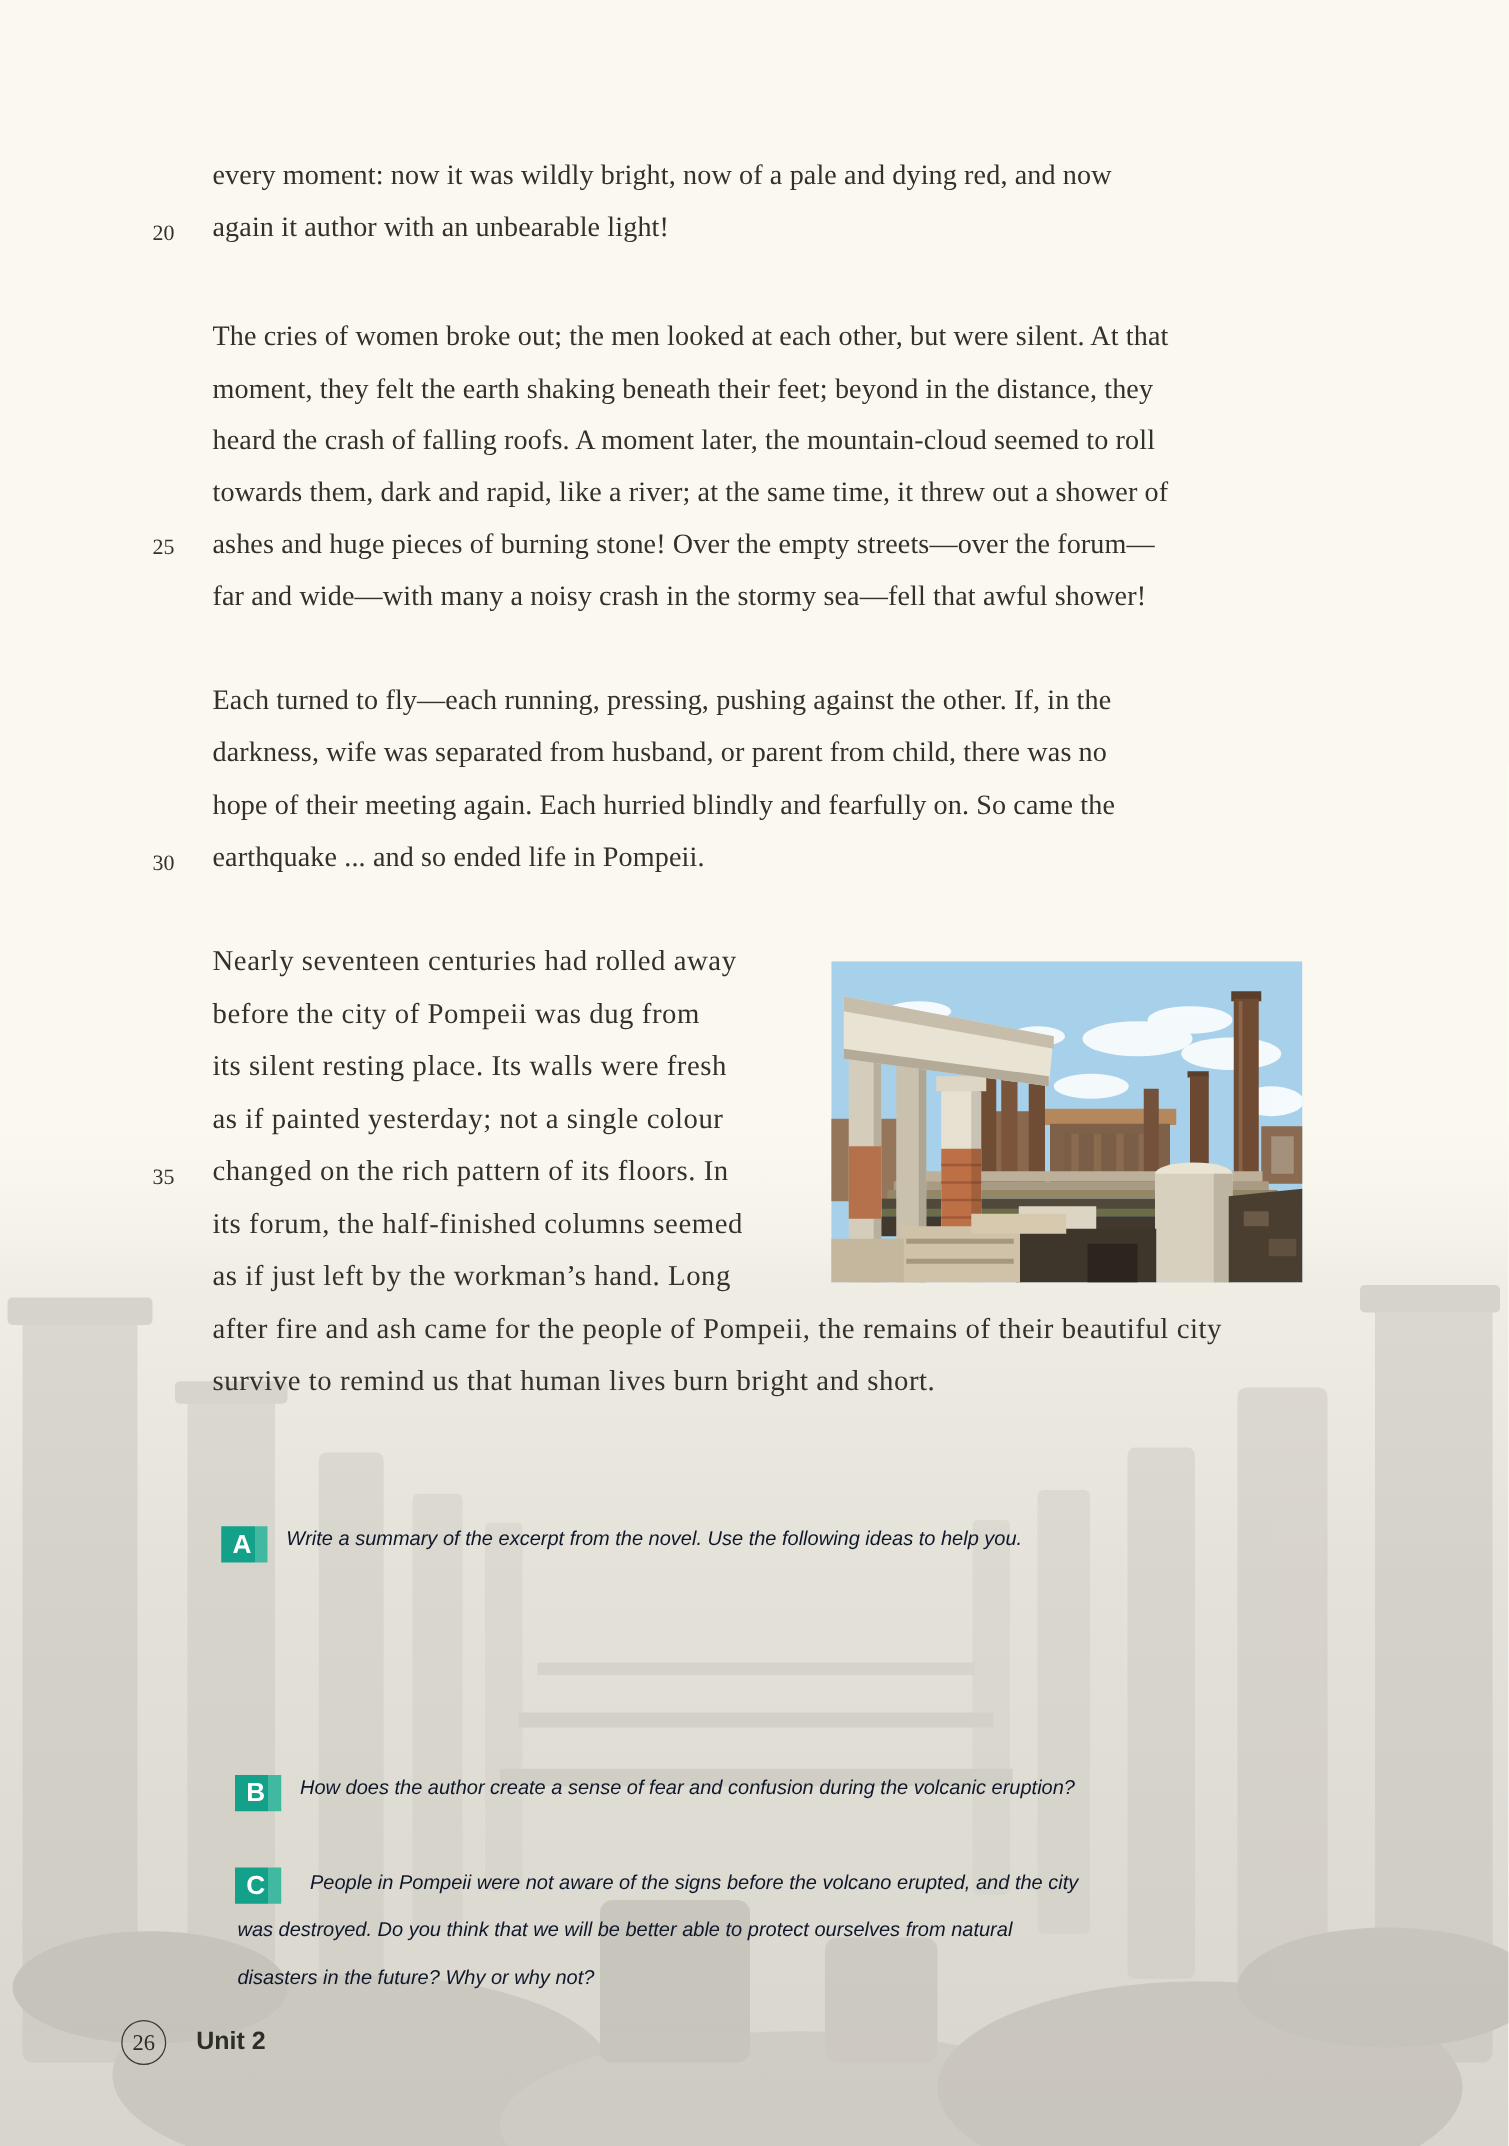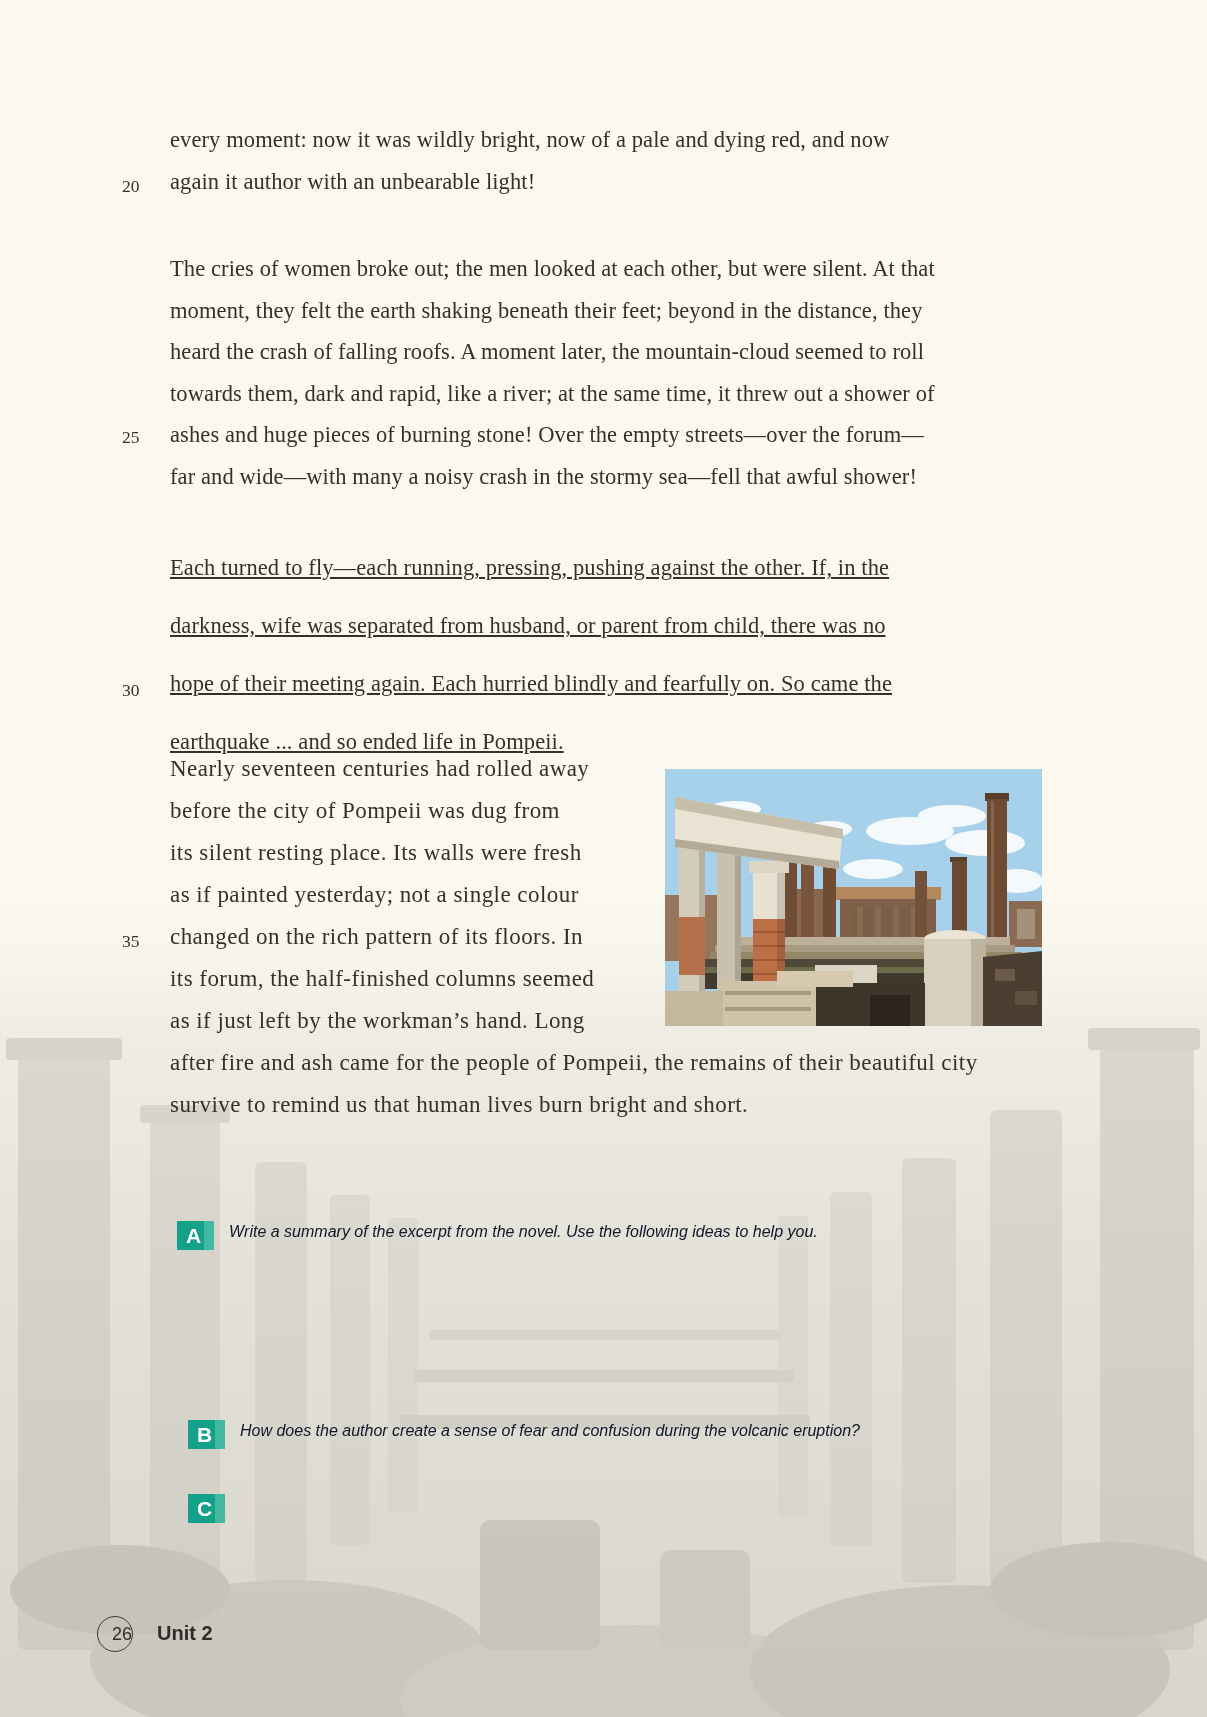--- a/index.html
+++ b/index.html
@@ -15,21 +15,21 @@
   .bg-ruins{position:absolute;left:0;top:900px;width:1207px;height:817px;}
   
   .para{
     position:absolute;
     left:170px;
     font-size:22.5px;
     line-height:41.5px;
     white-space:pre;
     letter-spacing:.1px;
   }
-  .para.wide2{line-height:58px;text-decoration:underline;}
+  .para.wide2{line-height:42px;}
   .para.aside{letter-spacing:.45px;font-size:23px;line-height:42px;}
   .line-num{
     position:absolute;left:122px;width:40px;
     font-size:17.5px;line-height:20px;color:#33312b;
     text-align:left;
   }
   
   .photo{position:absolute;left:665px;top:769px;width:377px;height:257px;}
   .photo svg{display:block;}
   
@@ -54,22 +54,22 @@
     position:absolute;left:172px;top:1258px;
     margin:0;padding:0;list-style:none;
     font-size:22.5px;line-height:40px;
   }
   .bullets li::before{content:"•";margin-right:14px;font-size:20px;}
   
   .page-circle{
     position:absolute;left:97px;top:1616px;width:36px;height:36px;
     border:1.7px solid #3a3833;border-radius:50%;
     box-sizing:border-box;
-    display:flex;align-items:center;justify-content:flex-end;
-    font-family:Liberation Sans, sans-serif;font-size:18px;color:#2e2d28;
+    display:flex;align-items:center;justify-content:center;
+    font-family:Liberation Serif, serif;font-size:18px;color:#2e2d28;
   }
   .unit-label{
     position:absolute;left:157px;top:1622px;
     font-family:"Liberation Sans",sans-serif;font-size:20px;color:#2e2d28;font-weight:bold;
   }
 </style>
 </head>
 <body>
 
 <div class="page">
@@ -229,19 +229,22 @@
     </svg>
   </div>
 
   <div class="badge" style="left:177px;top:1221px">A</div>
   <div class="prompt" style="left:229px;top:1217px;line-height:30px">Write a summary of the excerpt from the novel. Use the following ideas to help you.</div>
 
   <div class="badge" style="left:188px;top:1420px">B</div>
   <div class="prompt" style="left:240px;top:1416px;line-height:30px">How does the author create a sense of fear and confusion during the volcanic eruption?</div>
 
   <div class="badge" style="left:188px;top:1494px">C</div>
+  <div class="prompt multi" style="left:190px;top:1488px">People in Pompeii were not aware of the signs before the volcano erupted, and the city
+was destroyed. Do you think that we will be better able to protect ourselves from natural
+disasters in the future? Why or why not?</div>
 
   <div class="page-circle">
     <span>26</span>
   </div>
   <div class="unit-label">Unit 2</div>
 
 </div>
 
 </body></html>

